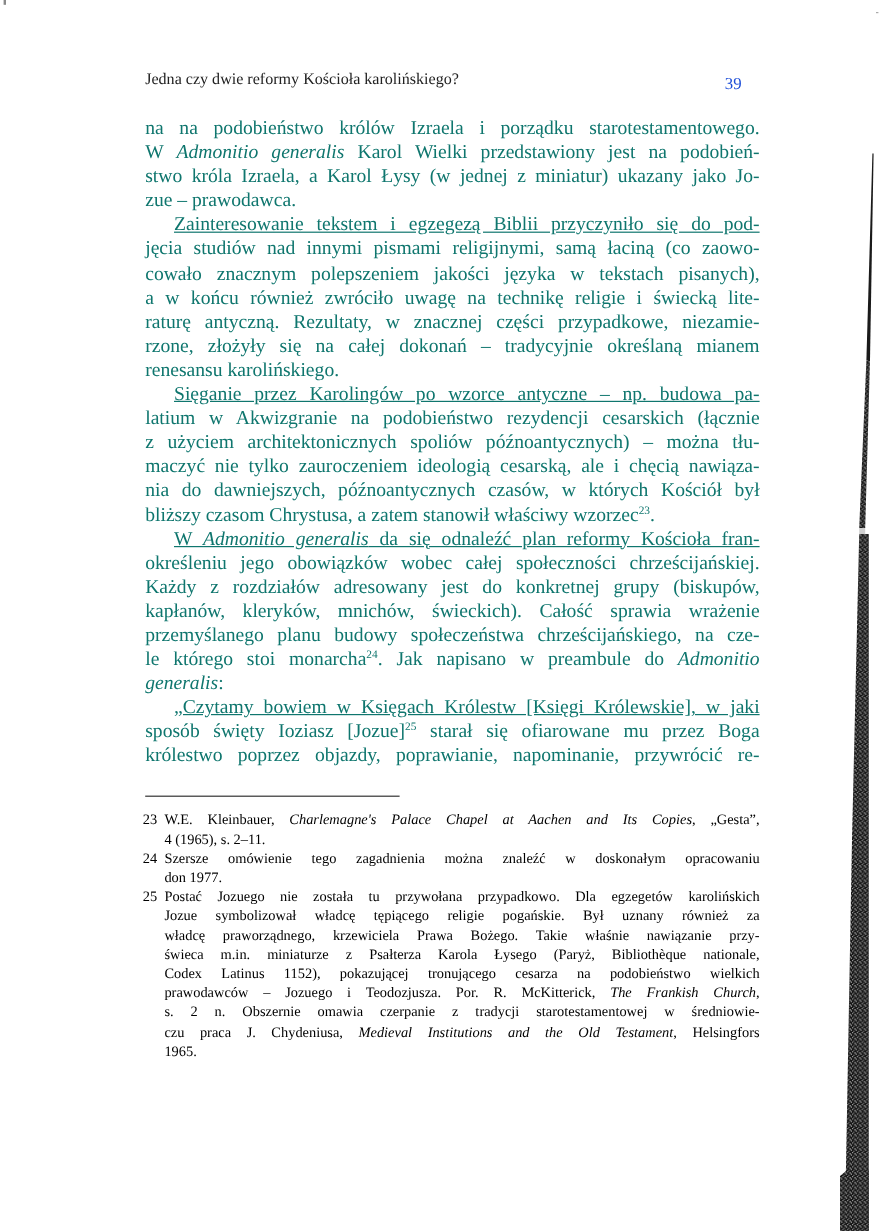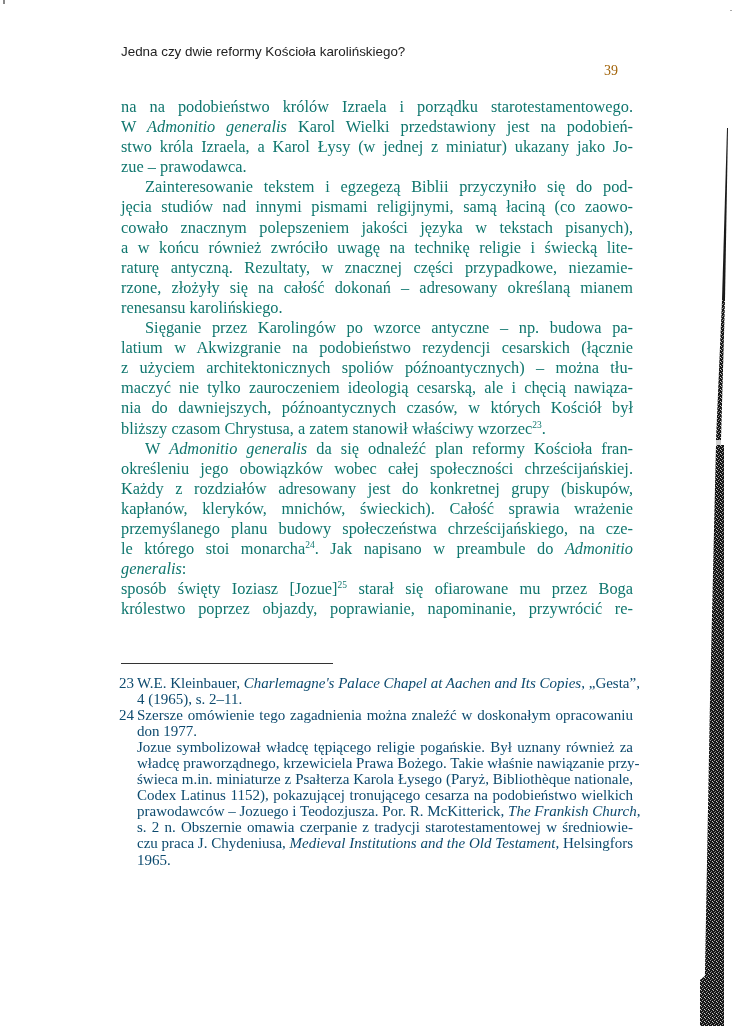--- a/index.html
+++ b/index.html
@@ -17,34 +17,34 @@
     }
     .page {
       position: absolute;
       left: 0; top: 0;
       width: 734px; height: 1026px;
       background: #ffffff;
     }
     .running-head {
       position: absolute;
       left: 121px;
-      top: 44px;
+      top: 58px;
       width: 500px;
-      font-family: Liberation Sans, sans-serif;
+      font-family: Liberation Serif, serif;
       font-size: 13.4px;
       color: #222;
       white-space: nowrap;
     }
     .page-number {
       position: absolute;
       left: 604px;
       top: 63px;
       font-family: "Liberation Serif", serif;
       font-size: 14px;
-      color: #a16207;
+      color: #1d4ed8;
     }
     .body-text {
       position: absolute;
       left: 121px;
       top: 97px;
       width: 512px;
       font-family: "Liberation Serif", serif;
       font-size: 16.35px;
       line-height: 20.1px;
       color: #0f766e;
@@ -54,20 +54,21 @@
       white-space: nowrap;
       text-align: justify;
       text-align-last: justify;
       height: 20.1px;
     }
     .line.last {
       text-align-last: left;
     }
     .line.indent {
       padding-left: 24px;
+      text-decoration: underline;
     }
     .it { font-style: italic; }
     sup {
       font-size: 9.5px;
       line-height: 0;
       vertical-align: 6px;
     }
     .footnote-rule {
       position: absolute;
       left: 121px;
@@ -75,23 +76,23 @@
       width: 212px;
       height: 0;
       border-top: 1px solid #333;
     }
     .footnotes {
       position: absolute;
       left: 119px;
       top: 675px;
       width: 514px;
       font-family: "Liberation Serif", serif;
-      font-size: 15px;
+      font-size: 12px;
       line-height: 16.05px;
-      color: #0c4a6e;
+      color: #000000;
     }
     .fn-line {
       display: block;
       white-space: nowrap;
       text-align: justify;
       text-align-last: justify;
       height: 16.05px;
     }
     .fn-line.last { text-align-last: left; }
     .fn-line.cont { padding-left: 18px; }
@@ -138,51 +139,53 @@
   <div class="body-text" id="body-text">
       <div class="line"><span>na na podobieństwo królów Izraela i porządku starotestamentowego.</span></div>
       <div class="line"><span>W </span><span class="it">Admonitio generalis</span><span> Karol Wielki przedstawiony jest na podobień-</span></div>
       <div class="line"><span>stwo króla Izraela, a Karol Łysy (w jednej z miniatur) ukazany jako Jo-</span></div>
       <div class="line last"><span>zue – prawodawca.</span></div>
       <div class="line indent"><span>Zainteresowanie tekstem i egzegezą Biblii przyczyniło się do pod-</span></div>
       <div class="line"><span>jęcia studiów nad innymi pismami religijnymi, samą łaciną (co zaowo-</span></div>
       <div class="line"><span>cowało znacznym polepszeniem jakości języka w tekstach pisanych),</span></div>
       <div class="line"><span>a w końcu również zwróciło uwagę na technikę religie i świecką lite-</span></div>
       <div class="line"><span>raturę antyczną. Rezultaty, w znacznej części przypadkowe, niezamie-</span></div>
-      <div class="line"><span>rzone, złożyły się na całość dokonań – adresowany określaną mianem</span></div>
+      <div class="line"><span>rzone, złożyły się na całej dokonań – tradycyjnie określaną mianem</span></div>
       <div class="line last"><span>renesansu karolińskiego.</span></div>
       <div class="line indent"><span>Sięganie przez Karolingów po wzorce antyczne – np. budowa pa-</span></div>
       <div class="line"><span>latium w Akwizgranie na podobieństwo rezydencji cesarskich (łącznie</span></div>
       <div class="line"><span>z użyciem architektonicznych spoliów późnoantycznych) – można tłu-</span></div>
       <div class="line"><span>maczyć nie tylko zauroczeniem ideologią cesarską, ale i chęcią nawiąza-</span></div>
       <div class="line"><span>nia do dawniejszych, późnoantycznych czasów, w których Kościół był</span></div>
       <div class="line last"><span>bliższy czasom Chrystusa, a zatem stanowił właściwy wzorzec</span><sup>23</sup><span>.</span></div>
       <div class="line indent"><span>W </span><span class="it">Admonitio generalis</span><span> da się odnaleźć plan reformy Kościoła fran-</span></div>
       <div class="line"><span>określeniu jego obowiązków wobec całej społeczności chrześcijańskiej.</span></div>
       <div class="line"><span>Każdy z rozdziałów adresowany jest do konkretnej grupy (biskupów,</span></div>
       <div class="line"><span>kapłanów, kleryków, mnichów, świeckich). Całość sprawia wrażenie</span></div>
       <div class="line"><span>przemyślanego planu budowy społeczeństwa chrześcijańskiego, na cze-</span></div>
       <div class="line"><span>le którego stoi monarcha</span><sup>24</sup><span>. Jak napisano w preambule do </span><span class="it">Admonitio</span></div>
       <div class="line last"><span class="it">generalis</span><span>:</span></div>
+      <div class="line indent"><span>„Czytamy bowiem w Księgach Królestw [Księgi Królewskie], w jaki</span></div>
       <div class="line"><span>sposób święty Ioziasz [Jozue]</span><sup>25</sup><span> starał się ofiarowane mu przez Boga</span></div>
       <div class="line"><span>królestwo poprzez objazdy, poprawianie, napominanie, przywrócić re-</span></div>
     </div>
 
   <div class="footnote-rule"></div>
 
   <div class="footnotes" id="footnotes">
       <div>
         <div class="fn-line"><span class="fn-num">23</span><span>W.E. Kleinbauer, </span><span class="it">Charlemagne's Palace Chapel at Aachen and Its Copies</span><span>, „Gesta”,</span></div>
         <div class="fn-line cont last"><span>4 (1965), s. 2–11.</span></div>
       </div>
       <div>
         <div class="fn-line"><span class="fn-num">24</span><span>Szersze omówienie tego zagadnienia można znaleźć w doskonałym opracowaniu</span></div>
         <div class="fn-line cont last"><span>don 1977.</span></div>
       </div>
       <div>
+        <div class="fn-line"><span class="fn-num">25</span><span>Postać Jozuego nie została tu przywołana przypadkowo. Dla egzegetów karolińskich</span></div>
         <div class="fn-line cont"><span>Jozue symbolizował władcę tępiącego religie pogańskie. Był uznany również za</span></div>
         <div class="fn-line cont"><span>władcę praworządnego, krzewiciela Prawa Bożego. Takie właśnie nawiązanie przy-</span></div>
         <div class="fn-line cont"><span>świeca m.in. miniaturze z Psałterza Karola Łysego (Paryż, Bibliothèque nationale,</span></div>
         <div class="fn-line cont"><span>Codex Latinus 1152), pokazującej tronującego cesarza na podobieństwo wielkich</span></div>
         <div class="fn-line cont"><span>prawodawców – Jozuego i Teodozjusza. Por. R. McKitterick, </span><span class="it">The Frankish Church</span><span>,</span></div>
         <div class="fn-line cont"><span>s. 2 n. Obszernie omawia czerpanie z tradycji starotestamentowej w średniowie-</span></div>
         <div class="fn-line cont"><span>czu praca J. Chydeniusa, </span><span class="it">Medieval Institutions and the Old Testament</span><span>, Helsingfors</span></div>
         <div class="fn-line cont last"><span>1965.</span></div>
       </div>
     </div>

